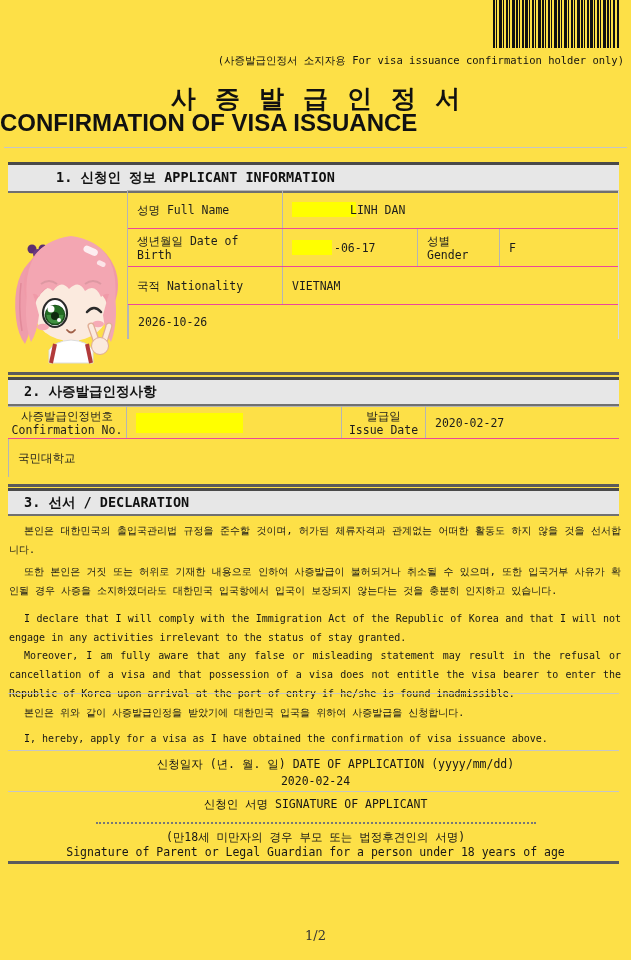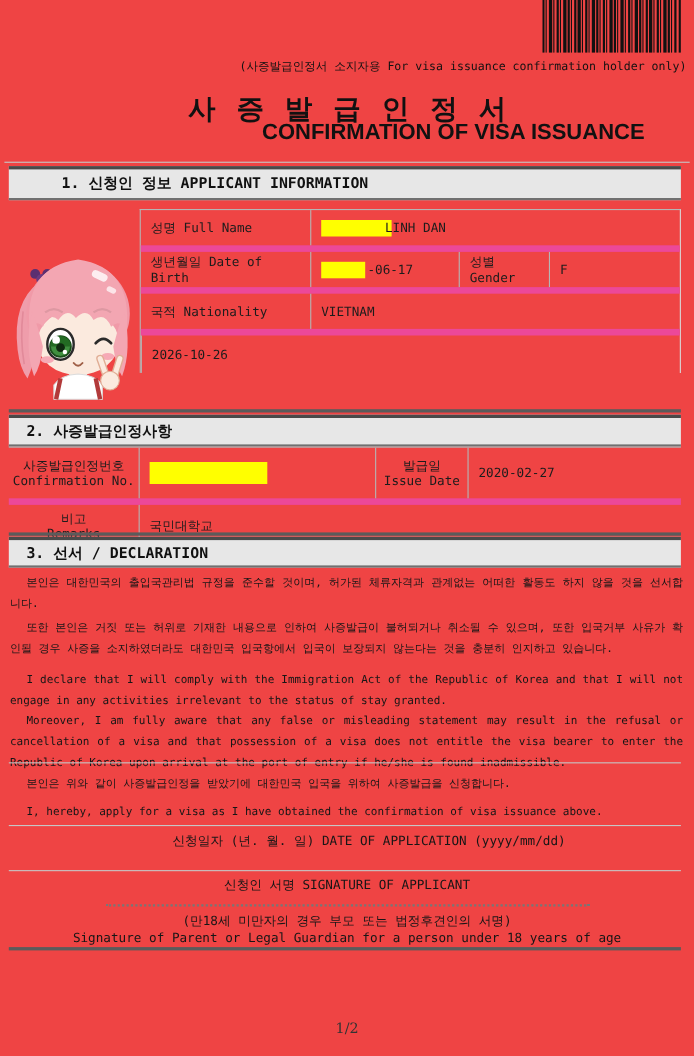--- a/index.html
+++ b/index.html
@@ -1,39 +1,39 @@
 <!DOCTYPE html>
 <html><head>
 <meta charset="utf-8">
 <style>
   html,body{margin:0;padding:0;background:#ffffff;}
-  .page{position:relative;width:631px;height:960px;background:#ef4444;overflow:hidden;
+  .page{position:relative;width:631px;height:960px;background:#fde047;overflow:hidden;
         font-family:"DejaVu Sans Mono","Liberation Sans",sans-serif;color:#1c1c1c;}
 
   
   .barcode{position:absolute;left:493px;top:0;width:126px;height:48px;}
   .holder-note{position:absolute;right:7px;top:54px;font-size:10.5px;white-space:nowrap;color:#111;}
   .title-ko{position:absolute;left:1px;top:82px;width:631px;text-align:center;
             font-size:25px;font-weight:bold;letter-spacing:2px;color:#111;}
-  .title-en{position:absolute;left:0;top:109px;width:586px;text-align:right;
-            font-family:"Liberation Sans",sans-serif;font-size:20px;font-weight:bold;color:#111;}
+  .title-en{position:absolute;left:0;top:109px;width:586px;text-align:left;
+            font-family:"Liberation Sans",sans-serif;font-size:24px;font-weight:bold;color:#111;}
 
   .hline{position:absolute;border-top:1px solid #c6c6c6;left:4px;width:623px;}
   .darkline{position:absolute;left:8px;width:611px;border-top:3px solid #5b5b5b;}
 
   
   .band{position:absolute;left:8px;width:611px;box-sizing:border-box;background:#e7e7e7;
         border-top:3px solid #4a4a4a;border-bottom:2px solid #707070;
         display:flex;align-items:center;padding-left:16px;
         font-size:13.5px;font-weight:bold;color:#111;}
 
   
   .tbl{position:absolute;box-sizing:border-box;border-top:1px solid #b5b5b5;
        border-left:1px solid #b5b5b5;border-right:1px solid #d9d9d9;font-size:11.5px;}
-  .tr{display:flex;border-bottom:6px solid #ec4899;box-sizing:border-box;}
+  .tr{display:flex;border-bottom:1px solid #ec4899;box-sizing:border-box;}
   .td{box-sizing:border-box;display:flex;align-items:center;padding:2px 9px;line-height:14px;}
   .bl{border-left:1px solid #b5b5b5;}
   .lab1{width:154px;}
   .val{flex:1;}
   .val2{width:135px;}
   .glab{width:82px;}
   .cc{flex-direction:column;justify-content:center;text-align:center;padding:2px 2px;}
   .t2lab{width:118px;}
   .t2val{width:215px;}
   .t2ilab{width:84px;}
@@ -101,21 +101,21 @@
         <rect x="120" y="0" width="2" height="48"></rect>
       <rect x="124" y="0" width="2" height="48"></rect>
     </g>
   </svg>
 
   <div class="holder-note">(사증발급인정서 소지자용 For visa issuance confirmation holder only)</div>
   <div class="title-ko">사 증 발 급 인 정 서</div>
   <div class="title-en">CONFIRMATION OF VISA ISSUANCE</div>
   <div class="hline" style="top:147px;"></div>
 
-  <div class="band" style="top:151px;height:31px;padding-left:48px;">1. 신청인 정보 APPLICANT INFORMATION</div>
+  <div class="band" style="top:162px;height:31px;padding-left:48px;">1. 신청인 정보 APPLICANT INFORMATION</div>
 
   <svg class="photo" viewBox="0 0 120 140">
     <path d="M30 34 Q6 52 11 95 Q13 112 20 121 Q26 108 28 92 Q33 60 37 42 Z" fill="#ef9dab"></path>
     <path d="M16 60 Q13 85 17 108" stroke="#e28a9a" stroke-width="1.5" fill="none"></path>
     <circle cx="27" cy="26" r="4.5" fill="#5c2f70"></circle>
       <circle cx="38" cy="26" r="4.5" fill="#5c2f70"></circle>
       <circle cx="33" cy="31" r="5" fill="#6a3a80"></circle>
     <circle cx="66" cy="62" r="47" fill="#f09aa8"></circle>
     <ellipse cx="66" cy="88" rx="37" ry="30" fill="#fbeade"></ellipse>
     <path d="M22 78 Q16 20 66 13 Q116 20 110 78 Q104 66 96 74 Q90 60 80 68 Q74 56 64 66 Q56 56 48 68 Q40 60 34 74 Q28 66 22 78 Z" fill="#f3a6b2"></path>
@@ -170,59 +170,56 @@
     <div class="tr" style="height:34px;border-bottom:none;">
       <div class="td val bl" style="height:100%;">2026-10-26</div>
     </div>
   </div>
 
   <div class="darkline" style="top:372px;"></div>
 
   <div class="band" style="top:377px;height:29px;">2. 사증발급인정사항</div>
 
   <div class="tbl" style="left:8px;top:406px;width:611px;border-left:none;border-right:none;">
-    <div class="tr" style="height:52px;">
+    <div class="tr" style="height:32px;">
       <div class="td t2lab cc">
         <span>사증발급인정번호</span>
         <span>Confirmation No.</span>
       </div>
       <div class="td t2val bl">
         <span class="redact r-conf"></span>
       </div>
       <div class="td t2ilab cc bl">
         <span>발급일</span>
         <span>Issue Date</span>
       </div>
       <div class="td val bl">2020-02-27</div>
     </div>
     <div class="tr" style="height:38px;border-bottom:none;">
-      <div class="td t2lab cc">
-        <span>비고</span>
-        <span>Remarks</span>
-      </div>
       <div class="td val bl">국민대학교</div>
     </div>
   </div>
 
   <div class="darkline" style="top:484px;"></div>
 
   <div class="band" style="top:488px;height:28px;">3. 선서 / DECLARATION</div>
 
   <div class="p" style="top:521px;">본인은 대한민국의 출입국관리법 규정을 준수할 것이며, 허가된 체류자격과 관계없는 어떠한 활동도 하지 않을 것을 선서합니다.</div>
   <div class="p" style="top:562px;">또한 본인은 거짓 또는 허위로 기재한 내용으로 인하여 사증발급이 불허되거나 취소될 수 있으며, 또한 입국거부 사유가 확인될 경우 사증을 소지하였더라도 대한민국 입국항에서 입국이 보장되지 않는다는 것을 충분히 인지하고 있습니다.</div>
   <div class="p" style="top:609px;">I declare that I will comply with the Immigration Act of the Republic of Korea and that I will not engage in any activities irrelevant to the status of stay granted.</div>
   <div class="p" style="top:646px;">Moreover, I am fully aware that any false or misleading statement may result in the refusal or cancellation of a visa and that possession of a visa does not entitle the visa bearer to enter the Republic of Korea upon arrival at the port of entry if he/she is found inadmissible.</div>
 
   <div class="hline" style="top:693px;left:8px;width:611px;"></div>
 
   <div class="p" style="top:703px;">본인은 위와 같이 사증발급인정을 받았기에 대한민국 입국을 위하여 사증발급을 신청합니다.</div>
   <div class="p" style="top:729px;">I, hereby, apply for a visa as I have obtained the confirmation of visa issuance above.</div>
 
   <div class="hline" style="top:750px;left:8px;width:611px;"></div>
   <div class="c" style="top:757px;margin-left:20px;">신청일자 (년. 월. 일) DATE OF APPLICATION (yyyy/mm/dd)</div>
+  <div class="c" style="top:774px;">2020-02-24</div>
 
   <div class="hline" style="top:791px;left:8px;width:611px;"></div>
   <div class="c" style="top:797px;">신청인 서명 SIGNATURE OF APPLICANT</div>
 
   <div class="dotline"></div>
   <div class="c" style="top:830px;">(만18세 미만자의 경우 부모 또는 법정후견인의 서명)</div>
   <div class="c" style="top:845px;">Signature of Parent or Legal Guardian for a person under 18 years of age</div>
 
   <div class="darkline" style="top:861px;"></div>
 

